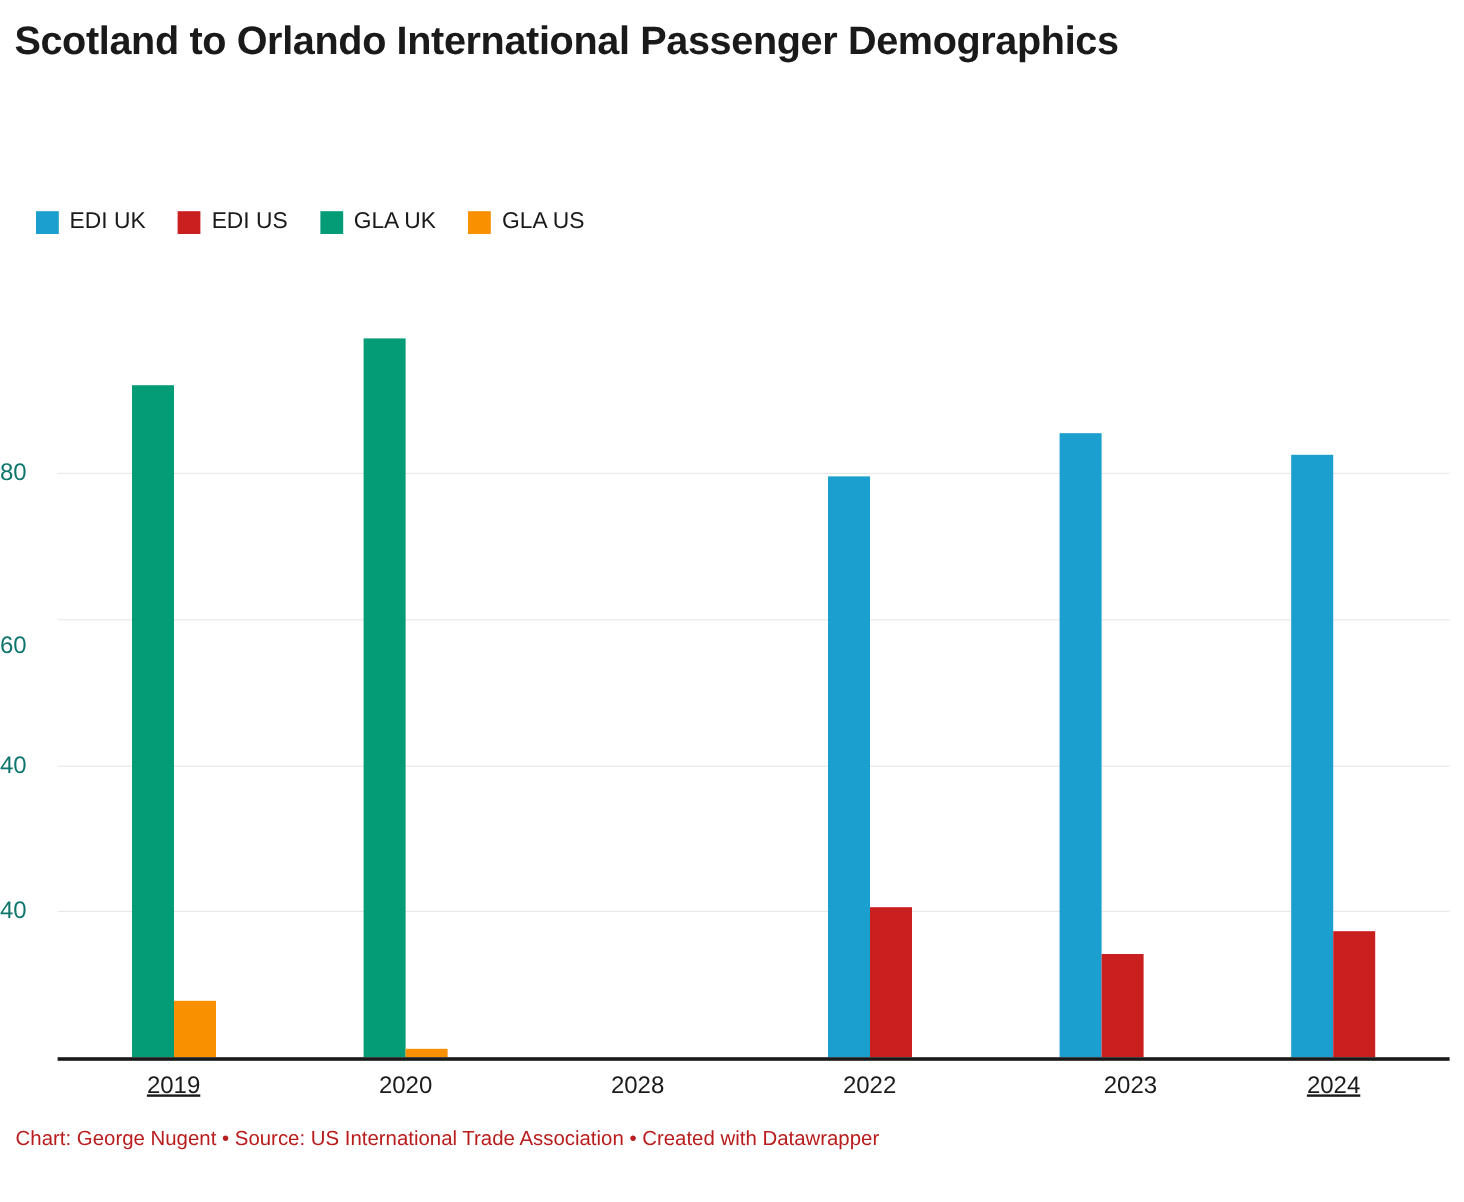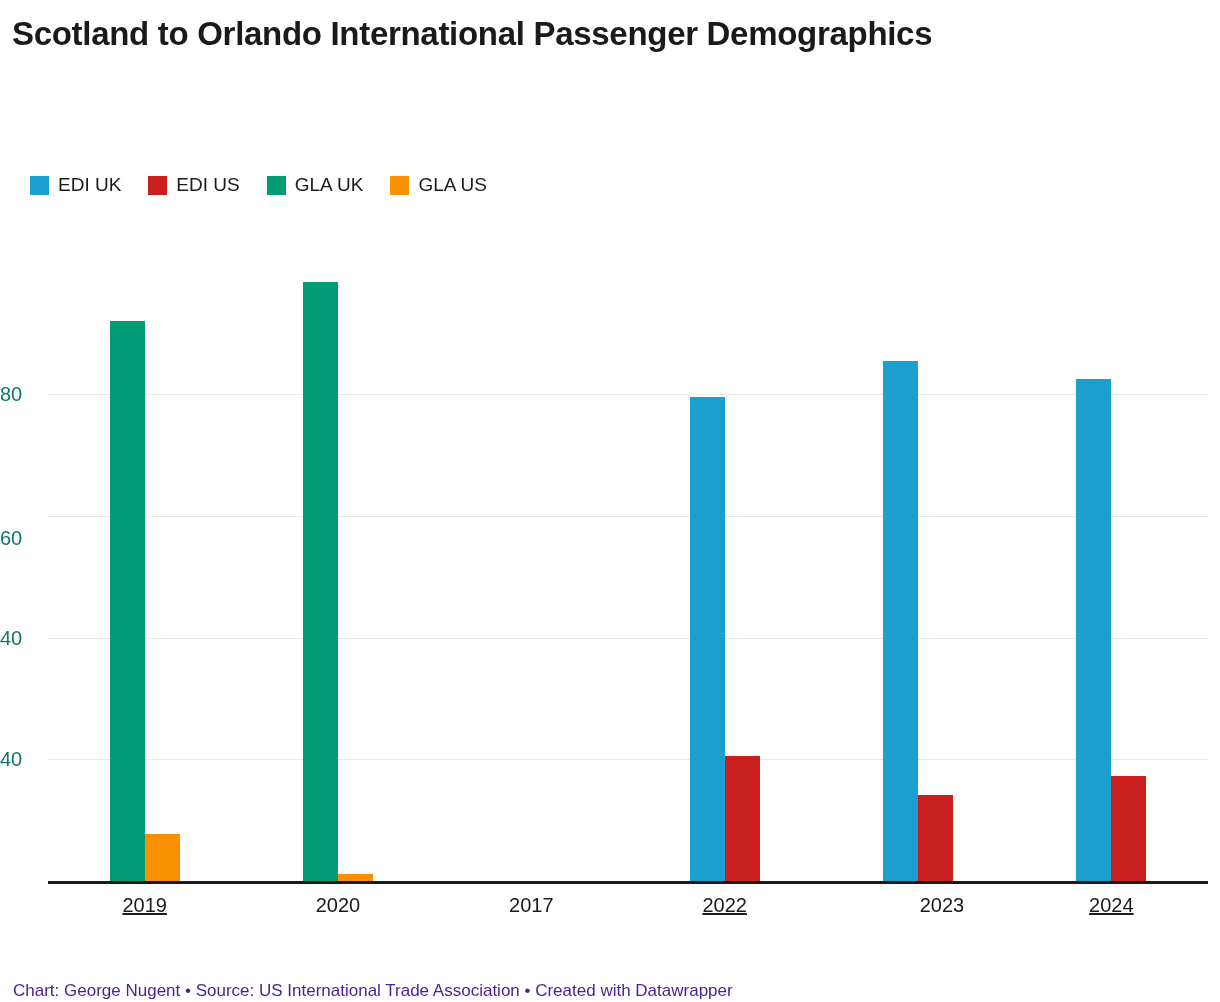--- a/index.html
+++ b/index.html
@@ -111,23 +111,23 @@
     font-size: 20px;
     color: #1a1a1a;
     text-align: center;
     width: 120px;
     line-height: 24px;
   }
   
   .footer {
     position: absolute;
     left: 13px;
-    top: 980px;
+    top: 938px;
     font-size: 17px;
-    color: #4c1d95;
+    color: #b91c1c;
     line-height: 22px;
     white-space: nowrap;
   }
 </style>
 </head>
 <body>
 
 <div class="page">
 
   <div class="title">Scotland to Orlando International Passenger Demographics</div>
@@ -173,22 +173,22 @@
         <div class="bar" title="EDI US 2022: 20.5" style="left: 725px; width: 35px; height: 125px; background: rgb(202, 31, 31);"></div>
         <div class="bar" title="EDI UK 2023: 85.5" style="left: 883px; width: 35px; height: 520px; background: rgb(26, 159, 207);"></div>
         <div class="bar" title="EDI US 2023: 14.2" style="left: 918px; width: 35px; height: 86px; background: rgb(202, 31, 31);"></div>
         <div class="bar" title="EDI UK 2024: 82.5" style="left: 1076px; width: 35px; height: 502px; background: rgb(26, 159, 207);"></div>
         <div class="bar" title="EDI US 2024: 17.2" style="left: 1111px; width: 35px; height: 105px; background: rgb(202, 31, 31);"></div>
       </div>
     <div class="axis-baseline"></div>
     <div id="xticks">
         <div class="xtick" style="left: 84.6667px; text-decoration: underline;">2019</div>
         <div class="xtick" style="left: 278px;">2020</div>
-        <div class="xtick" style="left: 471.333px;">2017</div>
-        <div class="xtick" style="left: 664.667px; text-decoration: underline;">2022</div>
+        <div class="xtick" style="left: 471.333px;">2028</div>
+        <div class="xtick" style="left: 664.667px;">2022</div>
         <div class="xtick" style="left: 882px; text-align: center;">2023</div>
         <div class="xtick" style="left: 1051.33px; text-decoration: underline;">2024</div>
       </div>
   </div>
 
   <div class="footer">Chart: George Nugent • Source: US International Trade Association  • Created with Datawrapper</div>
 
 </div>
 
 </body></html>

